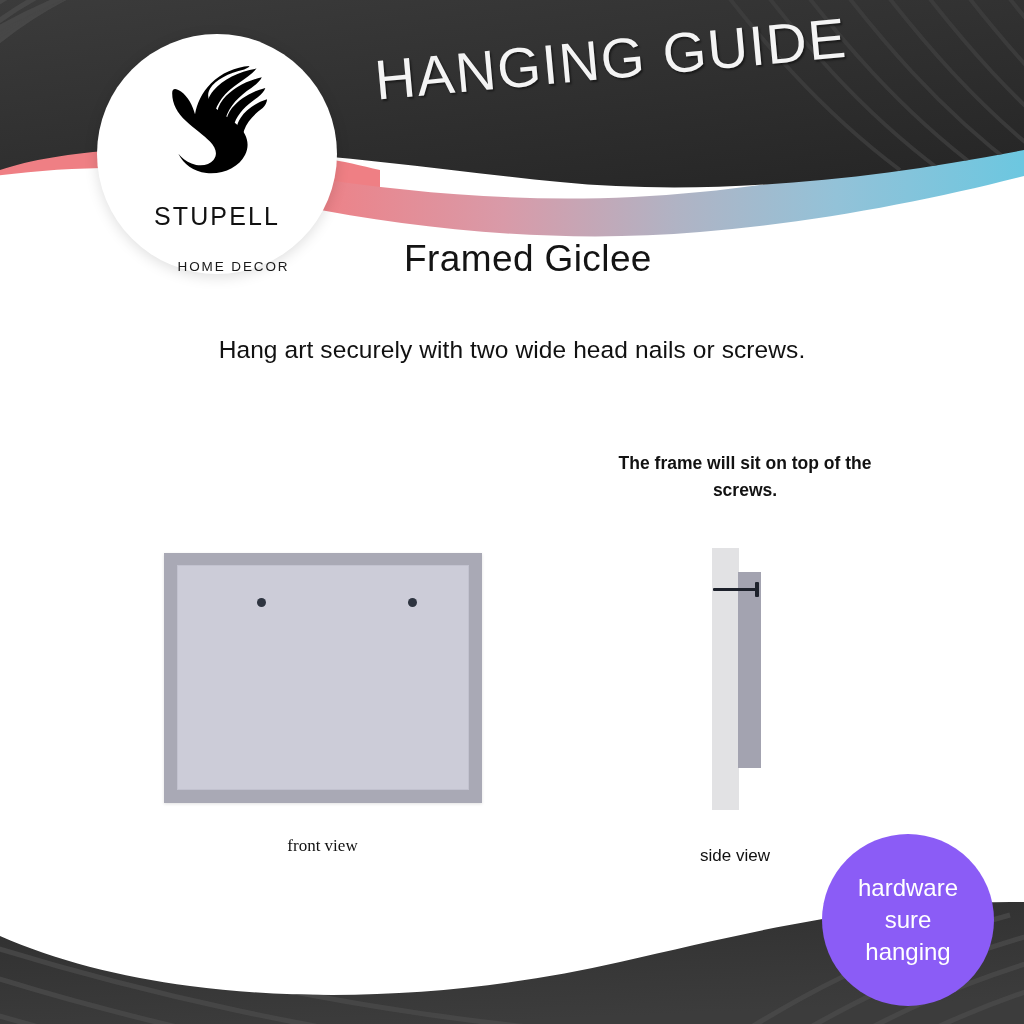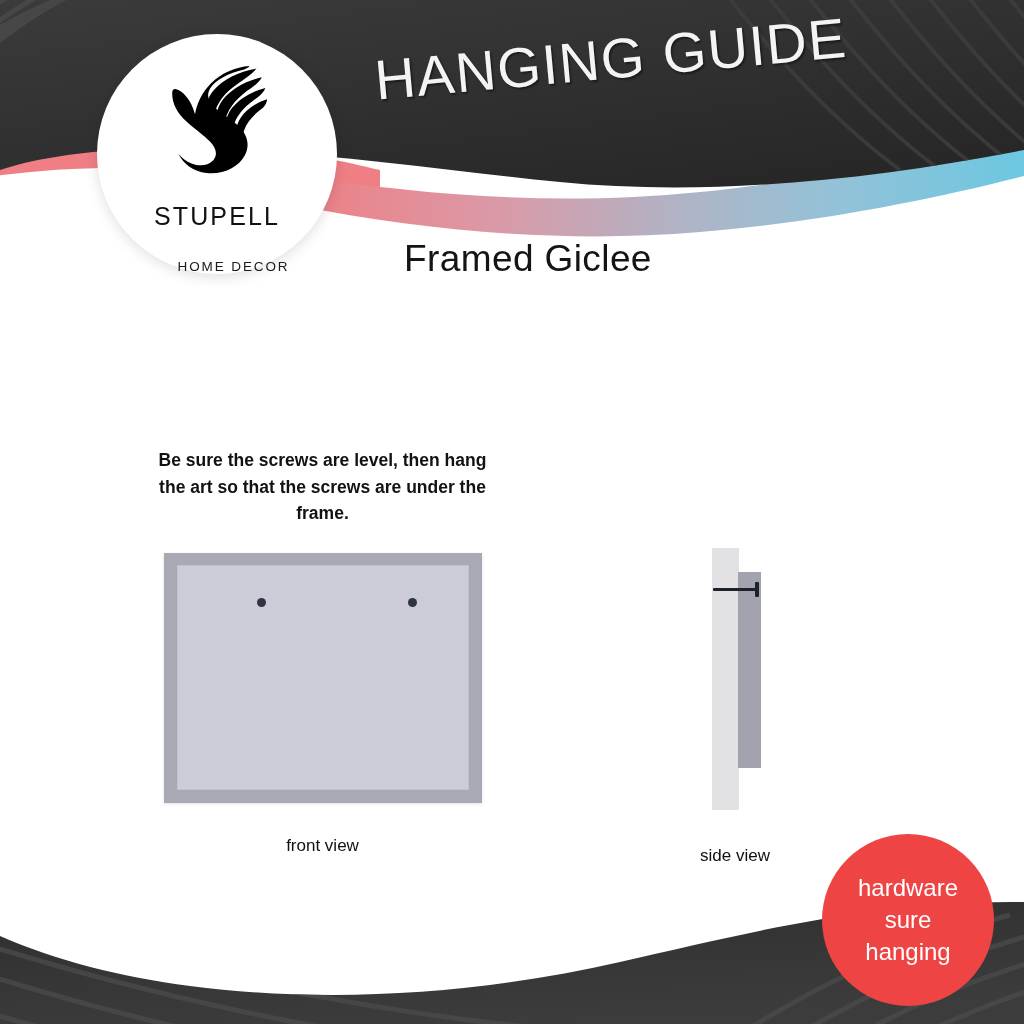--- a/index.html
+++ b/index.html
@@ -143,21 +143,21 @@
   
   .view-label {
     position: absolute;
     font-family: "Liberation Sans", sans-serif;
     font-size: 17px;
     font-weight: 500;
     color: #111111;
     text-align: center;
     z-index: 4;
   }
-  .label-front { left: 215px; top: 836px; width: 215px; }
+  .label-front { left: 215px; top: 836px; width: 215px; font-family: Liberation Serif, serif; }
   .label-side  { left: 645px; top: 846px; width: 180px; }
 
   
   .front-view {
     position: absolute;
     left: 164px;
     top: 553px;
     width: 318px;
     height: 250px;
     background: #a9a9b5;
@@ -230,21 +230,21 @@
   }
 
   
   .hardware-badge {
     position: absolute;
     left: 822px;
     top: 834px;
     width: 172px;
     height: 172px;
     border-radius: 50%;
-    background: #ef4444;
+    background: #8b5cf6;
     display: flex;
     flex-direction: column;
     align-items: center;
     justify-content: center;
     z-index: 6;
   }
   .hardware-badge span {
     font-family: "Liberation Sans", sans-serif;
     font-size: 24px;
     font-weight: 400;
@@ -369,23 +369,24 @@
                  C85,92 87,94 90,96 C88,92 88,87 90,82
                  C93,73 101,64 111,57 C114,54 116,50 116,47 Z"></path>
       </g>
     </svg>
     <div class="logo-name">STUPELL</div>
     <div class="logo-sub">HOME DECOR</div>
   </div>
 
   <div class="product-title">Framed Giclee</div>
 
-
-  <div class="caption caption-left">Be sure the screws are level, then hang the art so that the screws are under the frame.</div>
-
+  <div class="main-instruction">Hang art securely with two wide head nails or screws.</div>
+
+
+  <div class="caption caption-right">The frame will sit on top of the screws.</div>
 
   <div class="front-view">
     <div class="front-view-inner">
       <div class="screw-dot left"></div>
       <div class="screw-dot right"></div>
     </div>
   </div>
   <div class="view-label label-front">front view</div>
 
   <div class="side-view">

